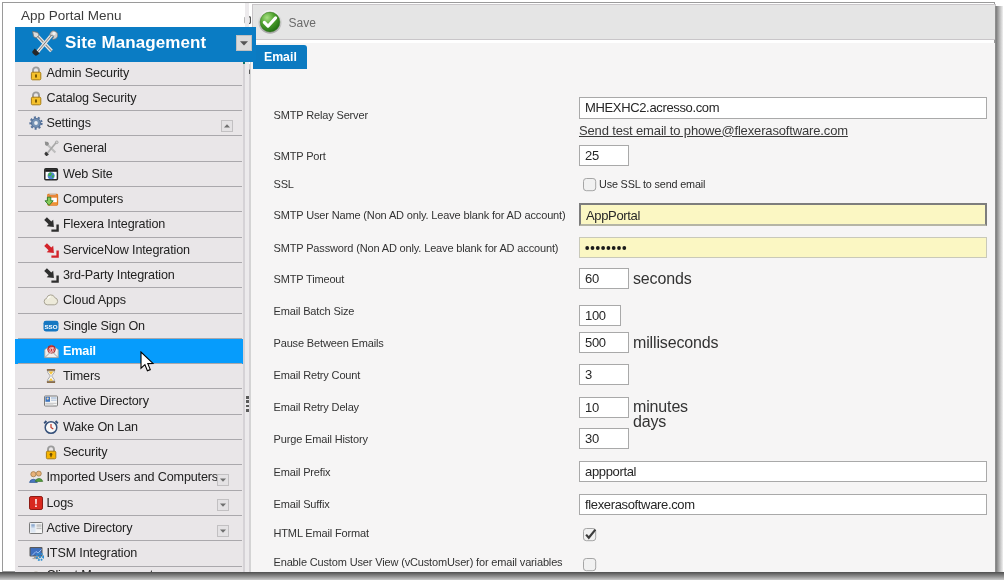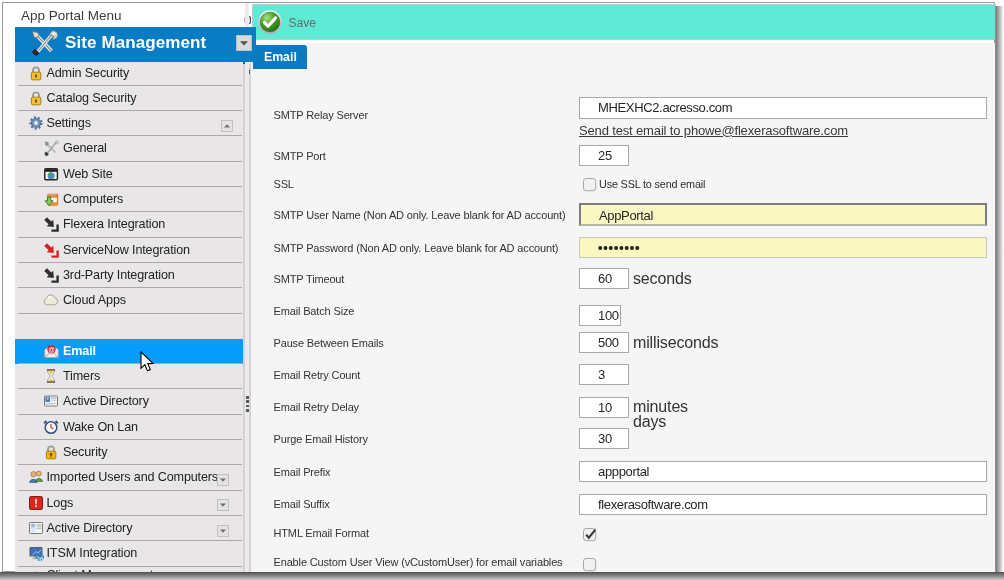--- a/index.html
+++ b/index.html
@@ -30,34 +30,34 @@
 .rbtn { position:absolute; }
 #sbscroll { position:absolute; left:228px; top:60.5px; width:12.5px; height:508.5px;
   background:#d5d2d6; border-right:1px solid #bfbdc1; }
 #sbscroll .arr { position:absolute; left:2.5px; top:5.5px; width:0; height:0;
   border-left:4px solid transparent; border-right:4px solid transparent; border-bottom:5px solid #5a5a5a; }
 
 #split { position:absolute; left:242.4px; top:0; width:3.8px; height:569px; background:#eceaec; }
 #split i { position:absolute; left:1px; width:2.6px; height:2.6px; background:#5a5a5a; }
 
 #toolbar { position:absolute; left:249px; top:1px; width:743.5px; height:36px;
-  background:#5eead4; border:1px solid #c9c6c9; }
+  background:#e5e5e5; border:1px solid #c9c6c9; }
 #saveic { position:absolute; left:5px; top:5px; }
 #savetx { position:absolute; left:35.5px; top:0; line-height:36px; font-size:12px; color:#6a6a6a; }
 #panel { position:absolute; left:247.2px; top:40px; width:744.8px; height:529px;
   background:#f6f5f5; border-left:1px solid #d4d4d4; }
 #tab { position:absolute; left:250.4px; top:41.9px; width:54px; height:24.5px; background:#0b7ac1;
   border-radius:3px 3px 0 0; color:#fff; font-weight:bold; font-size:12.3px;
   text-align:center; line-height:24px; }
 
 .flabel { position:absolute; left:270.5px; height:16px; line-height:16px; font-size:11px; letter-spacing:-0.15px; color:#333; white-space:nowrap; }
 .funit { position:absolute; left:630px; height:16px; line-height:16px; font-size:16px; letter-spacing:-0.15px; color:#333; white-space:nowrap; }
 .fssl { position:absolute; left:596px; height:16px; line-height:16px; font-size:10.8px; letter-spacing:-0.15px; color:#2c2c2c; white-space:nowrap; }
 .fld { position:absolute; left:576px; background:#fff; border:1px solid #a9a9a9;
-  font-size:13px; letter-spacing:-0.35px; color:#262626; padding-left:18px; white-space:nowrap; overflow:hidden; }
+  font-size:13px; letter-spacing:-0.35px; color:#262626; padding-left:5px; white-space:nowrap; overflow:hidden; }
 .fld.yellow { background:#fbf7c3; border-color:#c9c9b9; }
 .fld.focus { border:2px solid #7d7d7d; border-bottom-color:#b5b5a5; background:#fbf7c3; }
 .flink { position:absolute; left:576px; font-size:13px; letter-spacing:-0.15px; color:#3a3a3a; text-decoration:underline; }
 .fcheck { position:absolute; left:580px; width:13px; height:13px; }
 .dotsvg { vertical-align:middle; margin-top:-2px; }
 #cursor { position:absolute; left:137px; top:348px; z-index:50; }
 </style></head>
 <body>
 <div id="win">
   <div id="sidebar">
@@ -162,20 +162,27 @@
               <path d="M8.4 14.6 H14.6 V8.4" fill="none" stroke="#2f2f2f" stroke-width="2.4"></path>
             </svg></div>
           <div class="ttext" style="left:48px">3rd-Party Integration</div>
         </div>
 <div class="trow" style="top:227.7px">
           <div class="ticon" style="left:27.8px"><svg width="16" height="16" viewBox="0 0 16 16">
               <path d="M4.2 12.8 a3.3 3.3 0 0 1-0.5-6.5 4.2 4.2 0 0 1 8.1-0.6 3.6 3.6 0 0 1-0.4 7.1z" fill="#edeada" stroke="#a8a394" stroke-width="1"></path>
               <path d="M4.6 7.2 a3.1 3.1 0 0 1 3-2.6" fill="none" stroke="#fdfdf8" stroke-width="1.1"></path>
             </svg></div>
           <div class="ttext" style="left:48px">Cloud Apps</div>
+        </div>
+<div class="trow" style="top:253.0px">
+          <div class="ticon" style="left:27.8px"><svg width="16" height="16" viewBox="0 0 16 16">
+              <rect x="0.5" y="2.8" width="15" height="10.6" rx="2.4" fill="#1577c2"></rect>
+              <text x="8" y="10.8" font-family="Liberation Sans,sans-serif" font-size="6.2" font-weight="bold" fill="#fff" text-anchor="middle">SSO</text>
+            </svg></div>
+          <div class="ttext" style="left:48px">Single Sign On</div>
         </div>
 <div class="trow sel" style="top:278.3px">
           <div class="ticon" style="left:27.8px"><svg width="17" height="16" viewBox="0 0 17 16">
               <path d="M1.8 6.8 L8.5 2.2 L15.2 6.8 V14.6 H1.8z" fill="#efefef" stroke="#b3a89b" stroke-width="0.9"></path>
               <path d="M2.2 6.9 L8.5 2.4 L14.8 6.9 L8.5 10.8z" fill="#fafafa"></path>
               <circle cx="8.5" cy="6.3" r="3.9" fill="#cb3034" stroke="#8e1f1f" stroke-width="0.6"></circle>
               <text x="8.5" y="8.8" font-family="Liberation Sans,sans-serif" font-size="6.5" fill="#fff" text-anchor="middle">@</text>
               <path d="M1.8 14.6 L7.2 9.4 M15.2 14.6 L9.8 9.4" fill="none" stroke="#9a9a9a" stroke-width="0.9"></path>
             </svg></div>
           <div class="ttext" style="left:48px">Email</div>

